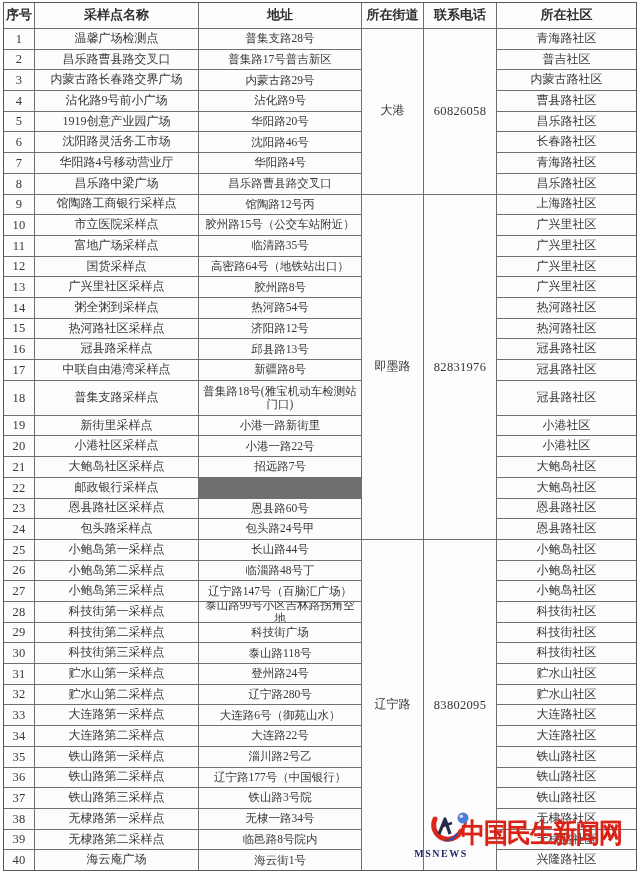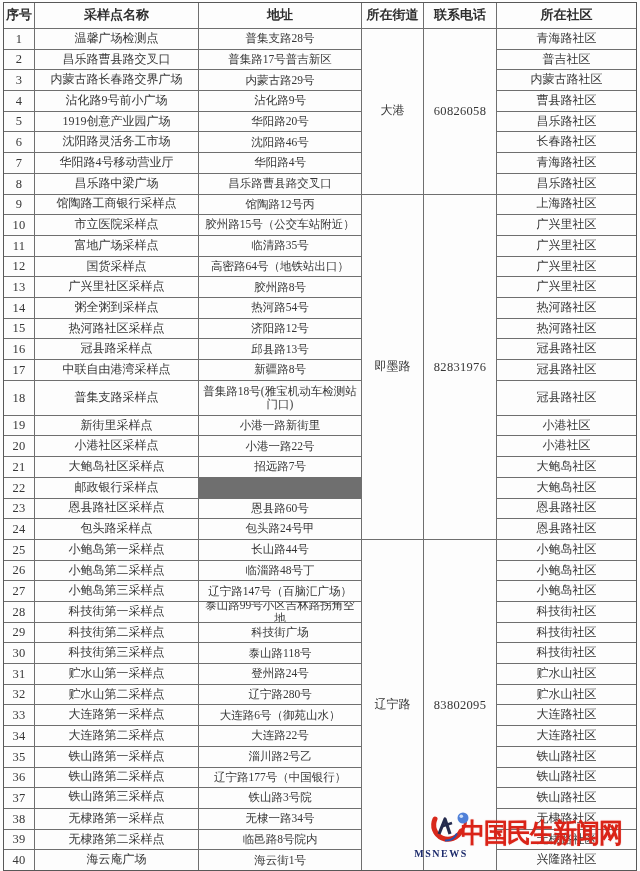--- a/index.html
+++ b/index.html
@@ -190,21 +190,21 @@
     <div class="cell comm" style="grid-area: 35 / 6;">大连路社区</div>
     <div class="cell num" style="grid-area: 36 / 1;">35</div>
     <div class="cell name" style="grid-area: 36 / 2;">铁山路第一采样点</div>
     <div class="cell addr" style="grid-area: 36 / 3;">淄川路2号乙</div>
     <div class="cell comm" style="grid-area: 36 / 6;">铁山路社区</div>
     <div class="cell num" style="grid-area: 37 / 1;">36</div>
     <div class="cell name" style="grid-area: 37 / 2;">铁山路第二采样点</div>
     <div class="cell addr" style="grid-area: 37 / 3;">辽宁路177号（中国银行）</div>
     <div class="cell comm" style="grid-area: 37 / 6;">铁山路社区</div>
     <div class="cell num" style="grid-area: 38 / 1;">37</div>
-    <div class="cell name" style="grid-area: 38 / 2; font-family: Liberation Mono, monospace;">铁山路第三采样点</div>
+    <div class="cell name" style="grid-area: 38 / 2;">铁山路第三采样点</div>
     <div class="cell addr" style="grid-area: 38 / 3;">铁山路3号院</div>
     <div class="cell comm" style="grid-area: 38 / 6;">铁山路社区</div>
     <div class="cell num" style="grid-area: 39 / 1;">38</div>
     <div class="cell name" style="grid-area: 39 / 2;">无棣路第一采样点</div>
     <div class="cell addr" style="grid-area: 39 / 3; text-align: right;">无棣一路34号</div>
     <div class="cell comm" style="grid-area: 39 / 6;">无棣路社区</div>
     <div class="cell num" style="grid-area: 40 / 1;">39</div>
     <div class="cell name" style="grid-area: 40 / 2;">无棣路第二采样点</div>
     <div class="cell addr" style="grid-area: 40 / 3;">临邑路8号院内</div>
     <div class="cell comm" style="grid-area: 40 / 6;">无棣路社区</div>

